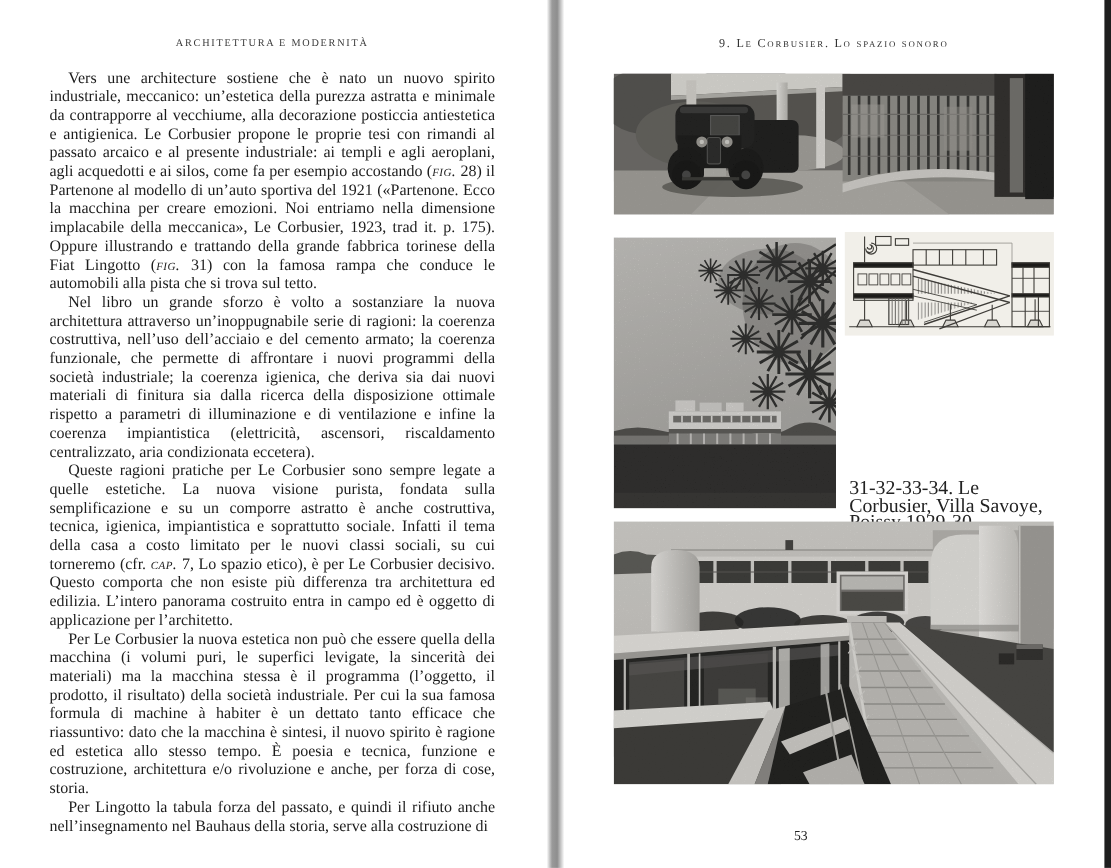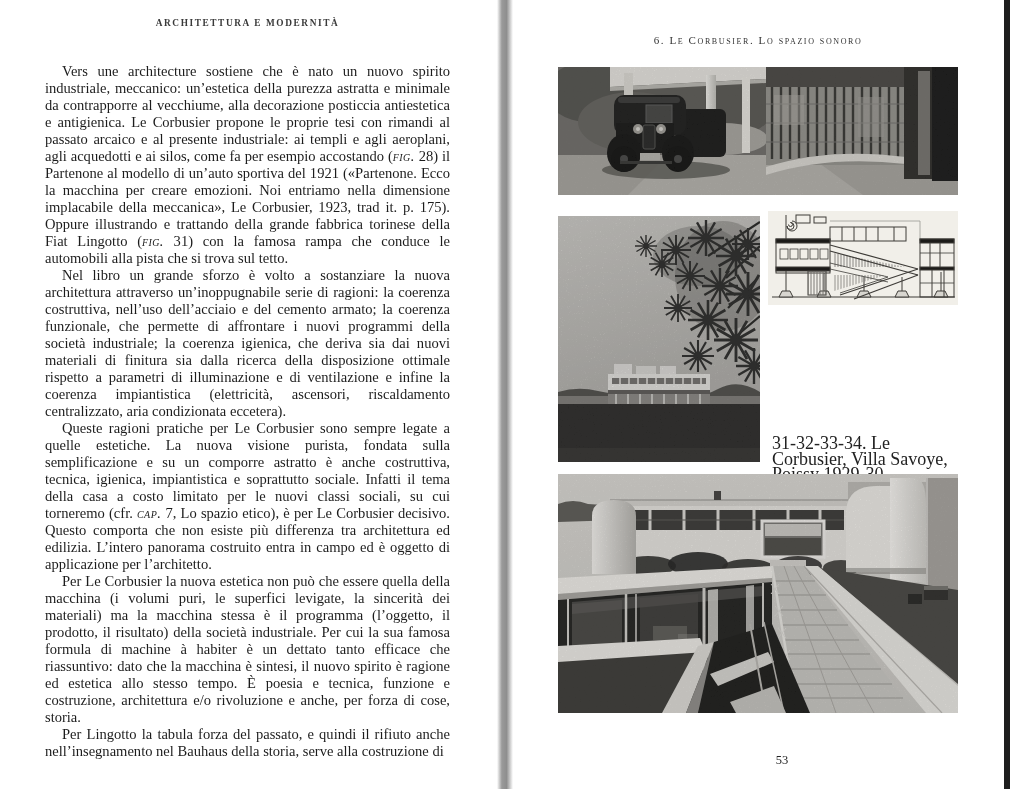--- a/index.html
+++ b/index.html
@@ -1,30 +1,30 @@
 <!DOCTYPE html>
 <html><head>
 <meta charset="utf-8">
 <style>
   html,body{margin:0;padding:0;background:#ffffff;}
   .sheet{position:relative;width:1010px;height:789px;background:#ffffff;overflow:hidden;
          font-family:"Liberation Serif","DejaVu Serif",serif;color:#1f1f1f;}
   .abs{position:absolute;}
   
-  .lp-header{left:45px;top:18px;width:405px;text-align:center;font-size:9.3px;
-             letter-spacing:1.6px;color:#3a3a3a;font-weight:bold;}
+  .lp-header{left:45px;top:35px;width:405px;text-align:center;font-size:9.3px;
+             letter-spacing:1.6px;color:#3a3a3a;}
   .textcol{left:45px;top:63px;width:405px;font-size:14.55px;line-height:17px;
            text-align:justify;color:#1c1c1c;}
   .para{margin:0;text-indent:17px;}
   .para.noindent{text-indent:0;}
   .seg-italic{}
   .seg-smallcaps{font-variant:small-caps;letter-spacing:.4px;font-style:italic;}
   .pagenum{width:400px;text-align:center;font-size:12.5px;color:#222;}
   .pagenum.left{left:47px;top:753px;}
-  .pagenum.right{left:582px;top:753px;text-align:center;}
+  .pagenum.right{left:528px;top:753px;text-align:center;}
   
   .rp-header{left:558px;top:34px;width:400px;text-align:center;font-size:11px;
              font-variant:small-caps;letter-spacing:1.6px;color:#333;}
   .caption{left:772px;top:436px;width:188px;font-size:18px;line-height:15.6px;
            text-align:left;color:#222;}
   .fig{display:block;}
   .fig-top{left:558px;top:67px;}
   .fig-meadow{left:558px;top:216px;}
   .fig-section{left:768px;top:211px;background:#f1efe9;}
   .fig-roof{left:558px;top:474px;}
@@ -44,21 +44,21 @@
       <p class="para"><span class="seg-italic">Vers une architecture</span><span class="seg-normal"> sostiene che è nato un nuovo spirito industriale, meccanico: un’estetica della purezza astratta e minimale da contrapporre al vecchiume, alla decorazione posticcia antiestetica e antigienica. Le Corbusier propone le proprie tesi con rimandi al passato arcaico e al presente industriale: ai templi e agli aeroplani, agli acquedotti e ai silos, come fa per esempio accostando (</span><span class="seg-smallcaps">fig.</span><span class="seg-normal"> 28) il Partenone al modello di un’auto sportiva del 1921 («Partenone. Ecco la macchina per creare emozioni. Noi entriamo nella dimensione implacabile della meccanica», Le Corbusier, 1923, trad it. p. 175). Oppure illustrando e trattando della grande fabbrica torinese della Fiat Lingotto (</span><span class="seg-smallcaps">fig.</span><span class="seg-normal"> 31) con la famosa rampa che conduce le automobili alla pista che si trova sul tetto.</span></p>
       <p class="para"><span class="seg-normal">Nel libro un grande sforzo è volto a sostanziare la nuova architettura attraverso un’inoppugnabile serie di ragioni: la </span><span class="seg-italic">coerenza costruttiva</span><span class="seg-normal">, nell’uso dell’acciaio e del cemento armato; la </span><span class="seg-italic">coerenza funzionale</span><span class="seg-normal">, che permette di affrontare i nuovi programmi della società industriale; la </span><span class="seg-italic">coerenza igienica</span><span class="seg-normal">, che deriva sia dai nuovi materiali di finitura sia dalla ricerca della disposizione ottimale rispetto a parametri di illuminazione e di ventilazione e infine la </span><span class="seg-italic">coerenza impiantistica</span><span class="seg-normal"> (elettricità, ascensori, riscaldamento centralizzato, aria condizionata eccetera).</span></p>
       <p class="para"><span class="seg-normal">Queste ragioni pratiche per Le Corbusier sono sempre legate a quelle estetiche. La nuova visione purista, fondata sulla semplificazione e su un comporre astratto è anche costruttiva, tecnica, igienica, impiantistica e soprattutto sociale. Infatti il tema della casa a costo limitato per le nuovi classi sociali, su cui torneremo (cfr. </span><span class="seg-smallcaps">cap.</span><span class="seg-normal"> 7, </span><span class="seg-italic">Lo spazio etico</span><span class="seg-normal">), è per Le Corbusier decisivo. Questo comporta che non esiste più differenza tra architettura ed edilizia. L’intero panorama costruito entra in campo ed è oggetto di applicazione per l’architetto.</span></p>
       <p class="para"><span class="seg-normal">Per Le Corbusier la nuova estetica non può che essere quella della macchina (i volumi puri, le superfici levigate, la sincerità dei materiali) ma la macchina stessa è il programma (l’oggetto, il prodotto, il risultato) della società industriale. Per cui la sua famosa formula di </span><span class="seg-italic">machine à habiter</span><span class="seg-normal"> è un dettato tanto efficace che riassuntivo: dato che la macchina è sintesi, il nuovo spirito è ragione ed estetica allo stesso tempo. È poesia e tecnica, funzione e costruzione, architettura e/o rivoluzione e anche, per forza di cose, storia.</span></p>
       <p class="para"><span class="seg-normal">Per Lingotto la </span><span class="seg-italic">tabula forza</span><span class="seg-normal"> del passato, e quindi il rifiuto anche nell’insegnamento nel Bauhaus della storia, serve alla costruzione di</span></p>
     </div>
 
 
   <div class="abs gutter"></div>
 
-  <div class="abs rp-header">6. Le Corbusier. Lo spazio sonoro</div>
+  <div class="abs rp-header">9. Le Corbusier. Lo spazio sonoro</div>
 
   <svg class="abs fig fig-top" width="400" height="128" viewBox="0 0 400 128">
     <defs>
       <filter id="f1n">
           <feTurbulence type="fractalNoise" baseFrequency="0.85" numOctaves="2" stitchTiles="stitch"></feTurbulence>
         <feColorMatrix type="matrix" values="0 0 0 0 0.12  0 0 0 0 0.12  0 0 0 0 0.11  0.8 0.8 0.8 0 0"></feColorMatrix>
         </filter>
       <linearGradient id="f1col" x1="0" y1="0" x2="1" y2="0">
         <stop offset="0" stop-color="#f1f0ec"></stop>
           <stop offset="1" stop-color="#bdbbb6"></stop>

